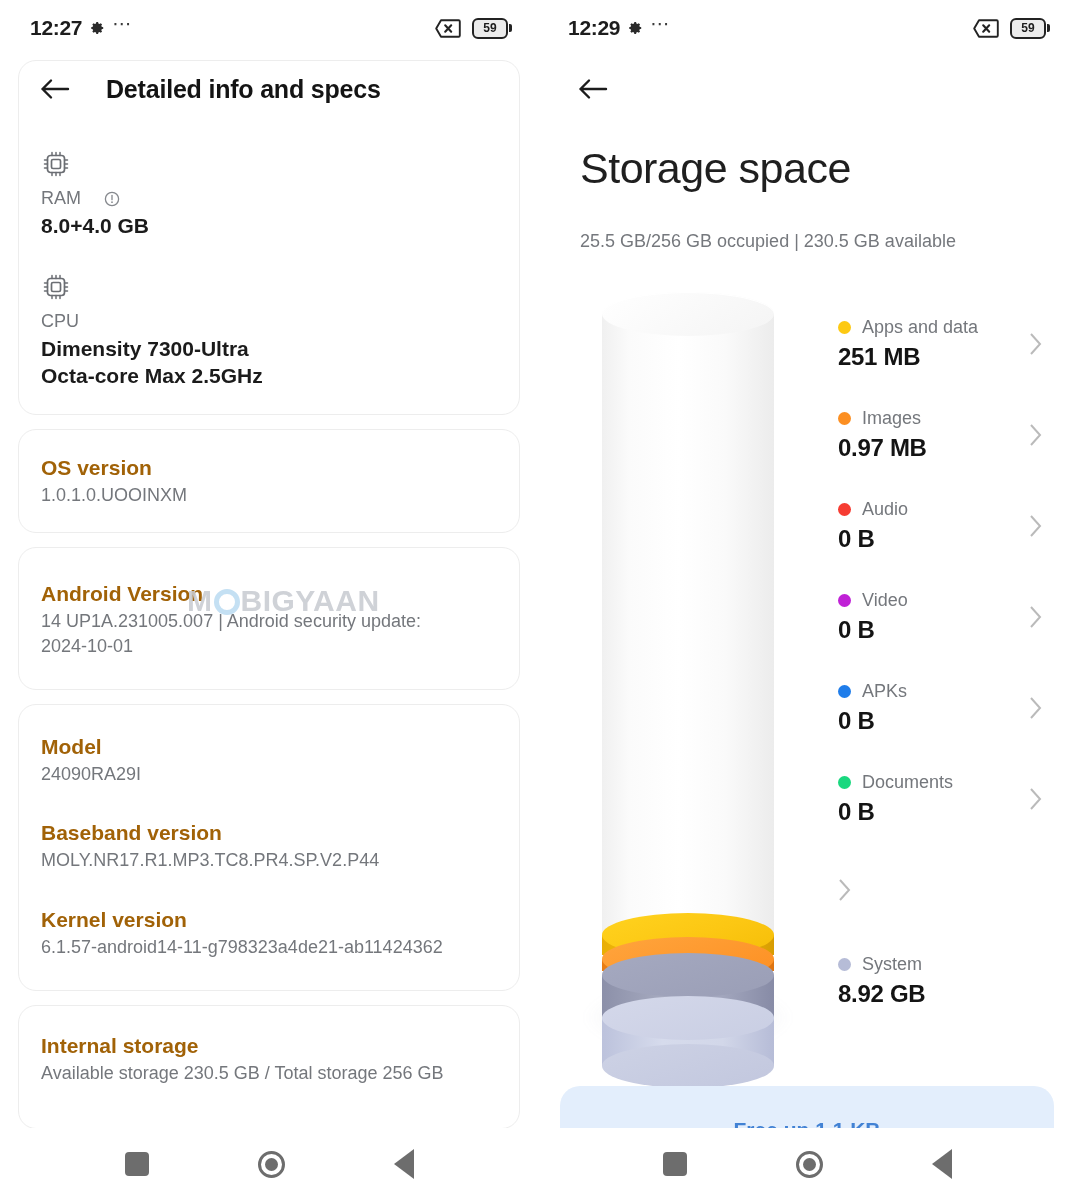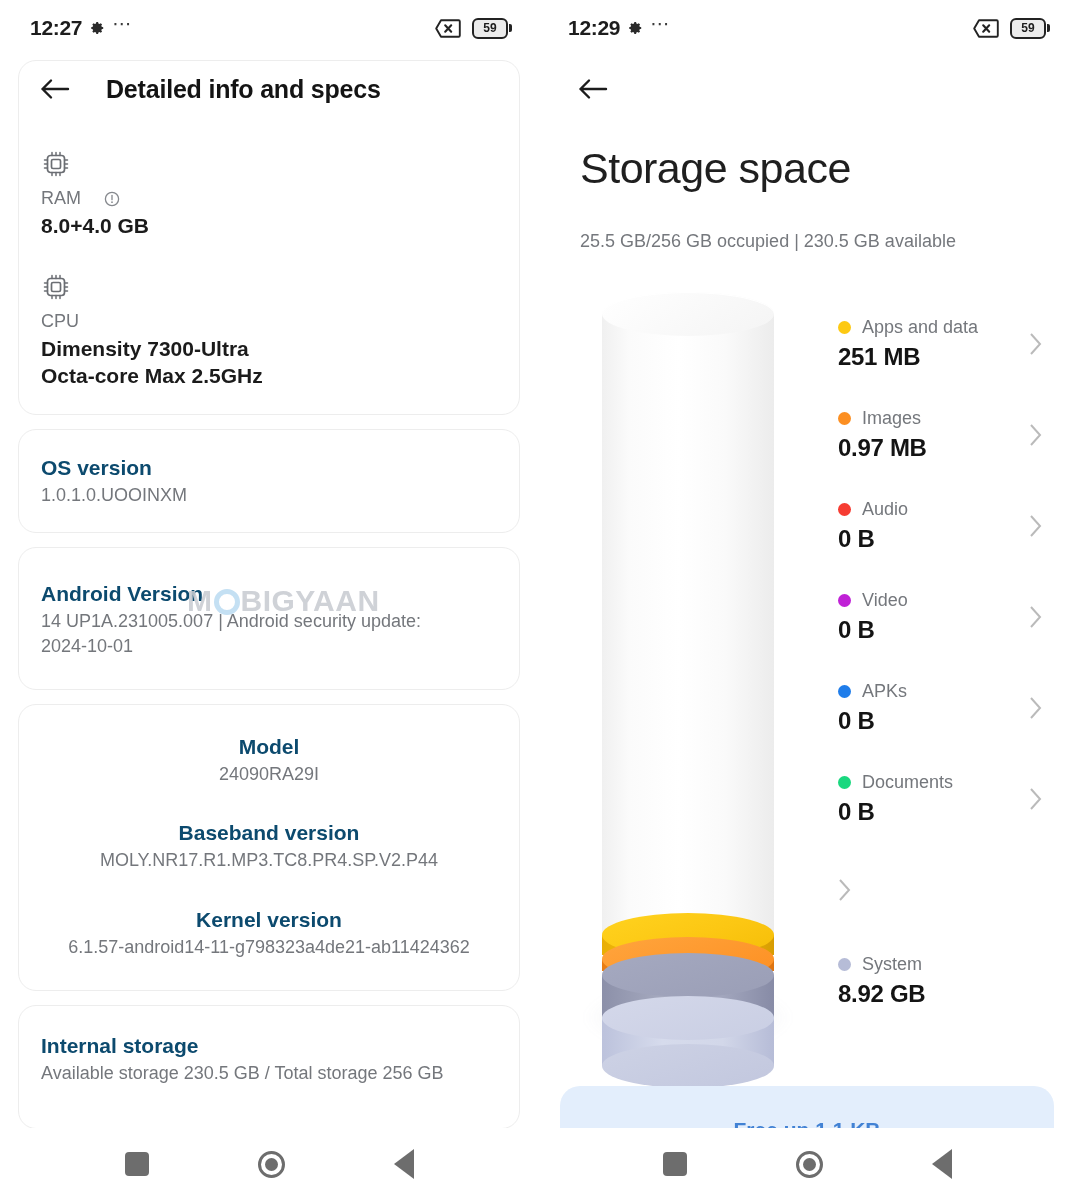--- a/index.html
+++ b/index.html
@@ -138,21 +138,21 @@
   .field-value-strong {
     font-size: 21px;
     font-weight: 700;
     color: #1b1b1b;
     line-height: 1.28;
   }
   .spec-block + .spec-block { margin-top: 34px; }
   .row-title {
     font-size: 21px;
     font-weight: 700;
-    color: #0c4a6e;
+    color: #a16207;
     margin-bottom: 3px;
   }
   .row-sub {
     font-size: 18px;
     color: #74777c;
     line-height: 1.4;
   }
   .group-block + .group-block { margin-top: 32px; }
   .info-circle { width: 16px; height: 16px; display:inline-block; }
 
@@ -444,21 +444,21 @@
       <div class="card">
         <div class="row-title">OS version</div>
         <div class="row-sub">1.0.1.0.UOOINXM</div>
       </div>
 
       <div class="card" style="padding-top:34px;padding-bottom:30px;">
         <div class="row-title">Android Version</div>
         <div class="row-sub" style="max-width:420px;">14 UP1A.231005.007 | Android security update: 2024-10-01</div>
       </div>
 
-      <div class="card" style="padding-top:30px;padding-bottom:30px;text-align:center;">
+      <div class="card" style="padding-top:30px;padding-bottom:30px;">
         <div class="spec-block">
           <div class="row-title">Model</div>
           <div class="row-sub">24090RA29I</div>
         </div>
         <div class="spec-block">
           <div class="row-title">Baseband version</div>
           <div class="row-sub">MOLY.NR17.R1.MP3.TC8.PR4.SP.V2.P44</div>
         </div>
         <div class="spec-block">
           <div class="row-title">Kernel version</div>

